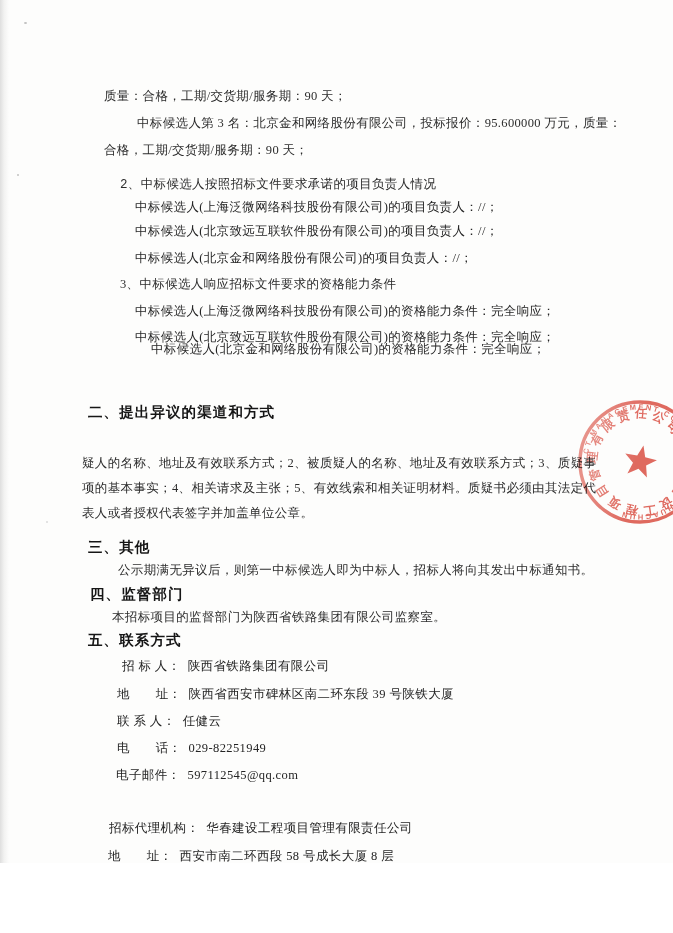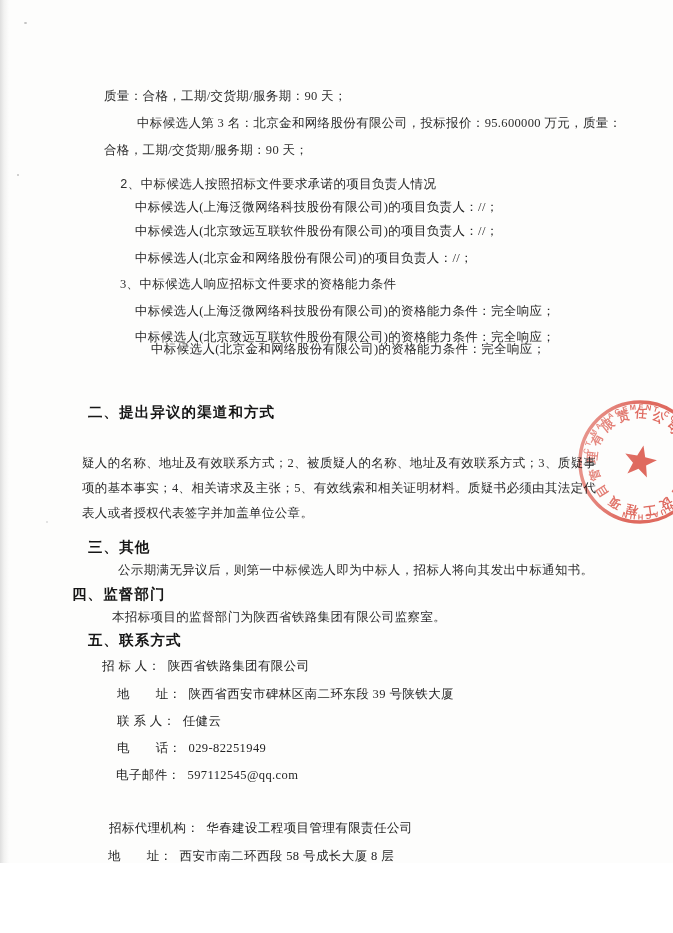--- a/index.html
+++ b/index.html
@@ -94,26 +94,26 @@
   <div class="line sub" style="top:341px;left:135px;margin-left:16px;">中标候选人(北京金和网络股份有限公司)的资格能力条件：完全响应；</div>
 
   <div class="heading" style="top:403px;left:88px;">二、提出异议的渠道和方式</div>
   <div class="line" style="top:455px;left:82px;">疑人的名称、地址及有效联系方式；2、被质疑人的名称、地址及有效联系方式；3、质疑事</div>
   <div class="line" style="top:480px;left:82px;">项的基本事实；4、相关请求及主张；5、有效线索和相关证明材料。质疑书必须由其法定代</div>
   <div class="line" style="top:505px;left:82px;">表人或者授权代表签字并加盖单位公章。</div>
 
   <div class="heading" style="top:538px;left:88px;">三、其他</div>
   <div class="line" style="top:562px;left:118px;">公示期满无异议后，则第一中标候选人即为中标人，招标人将向其发出中标通知书。</div>
 
-  <div class="heading" style="top:585px;left:72px;text-align:center;">四、监督部门</div>
+  <div class="heading" style="top:585px;left:90px;text-align:center;">四、监督部门</div>
   <div class="line" style="top:609px;left:112px;">本招标项目的监督部门为陕西省铁路集团有限公司监察室。</div>
 
   <div class="heading" style="top:631px;left:88px;">五、联系方式</div>
 
-  <div class="crow" style="top:658px;left:102px;">
+  <div class="crow" style="top:658px;left:122px;">
     <span class="clabel">招 标 人：</span><span class="cvalue">陕西省铁路集团有限公司</span>
   </div>
   <div class="crow" style="top:686px;left:117px;">
     <span class="clabel">地　　址：</span><span class="cvalue">陕西省西安市碑林区南二环东段 39 号陕铁大厦</span>
   </div>
   <div class="crow" style="top:713px;left:117px;">
     <span class="clabel">联 系 人：</span><span class="cvalue">任健云</span>
   </div>
   <div class="crow" style="top:740px;left:117px;">
     <span class="clabel">电　　话：</span><span class="cvalue">029-82251949</span>

